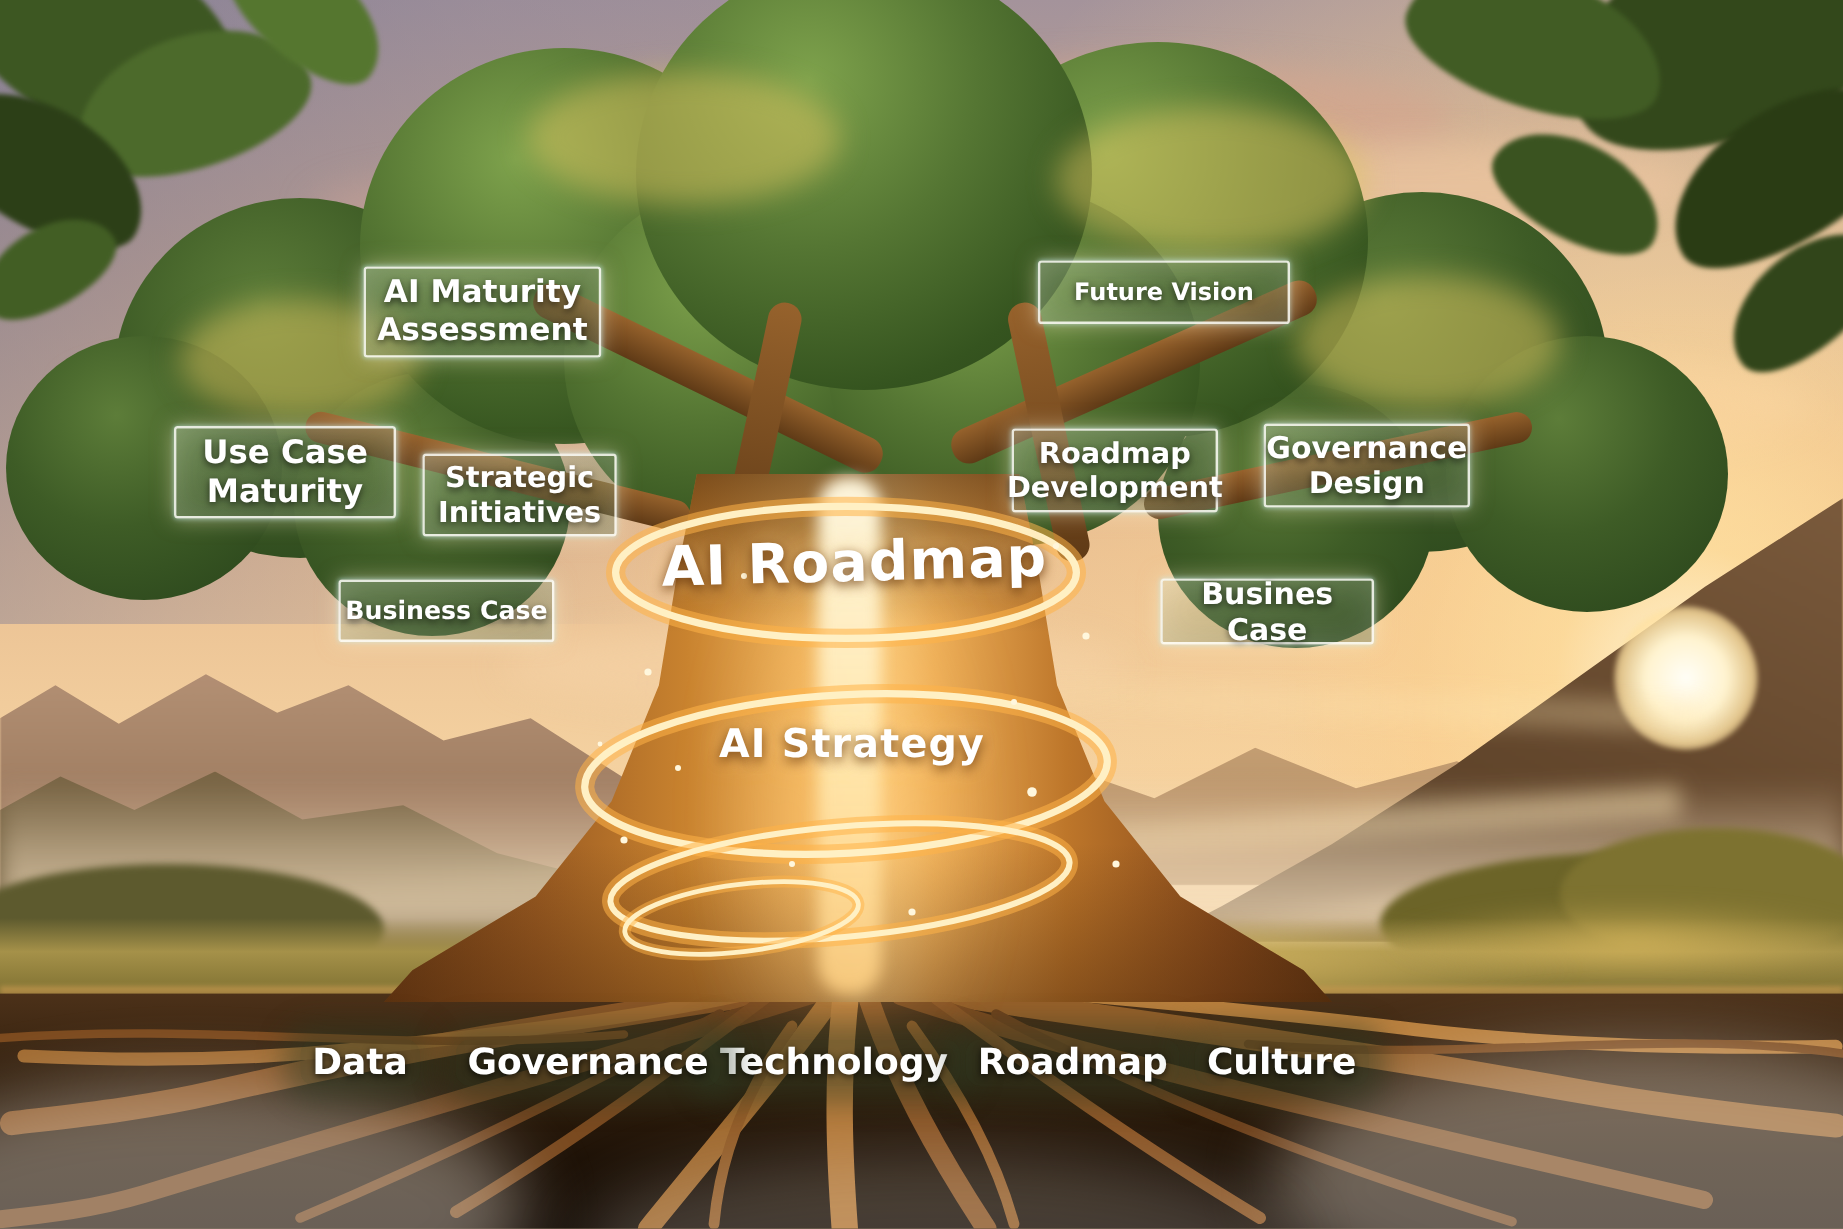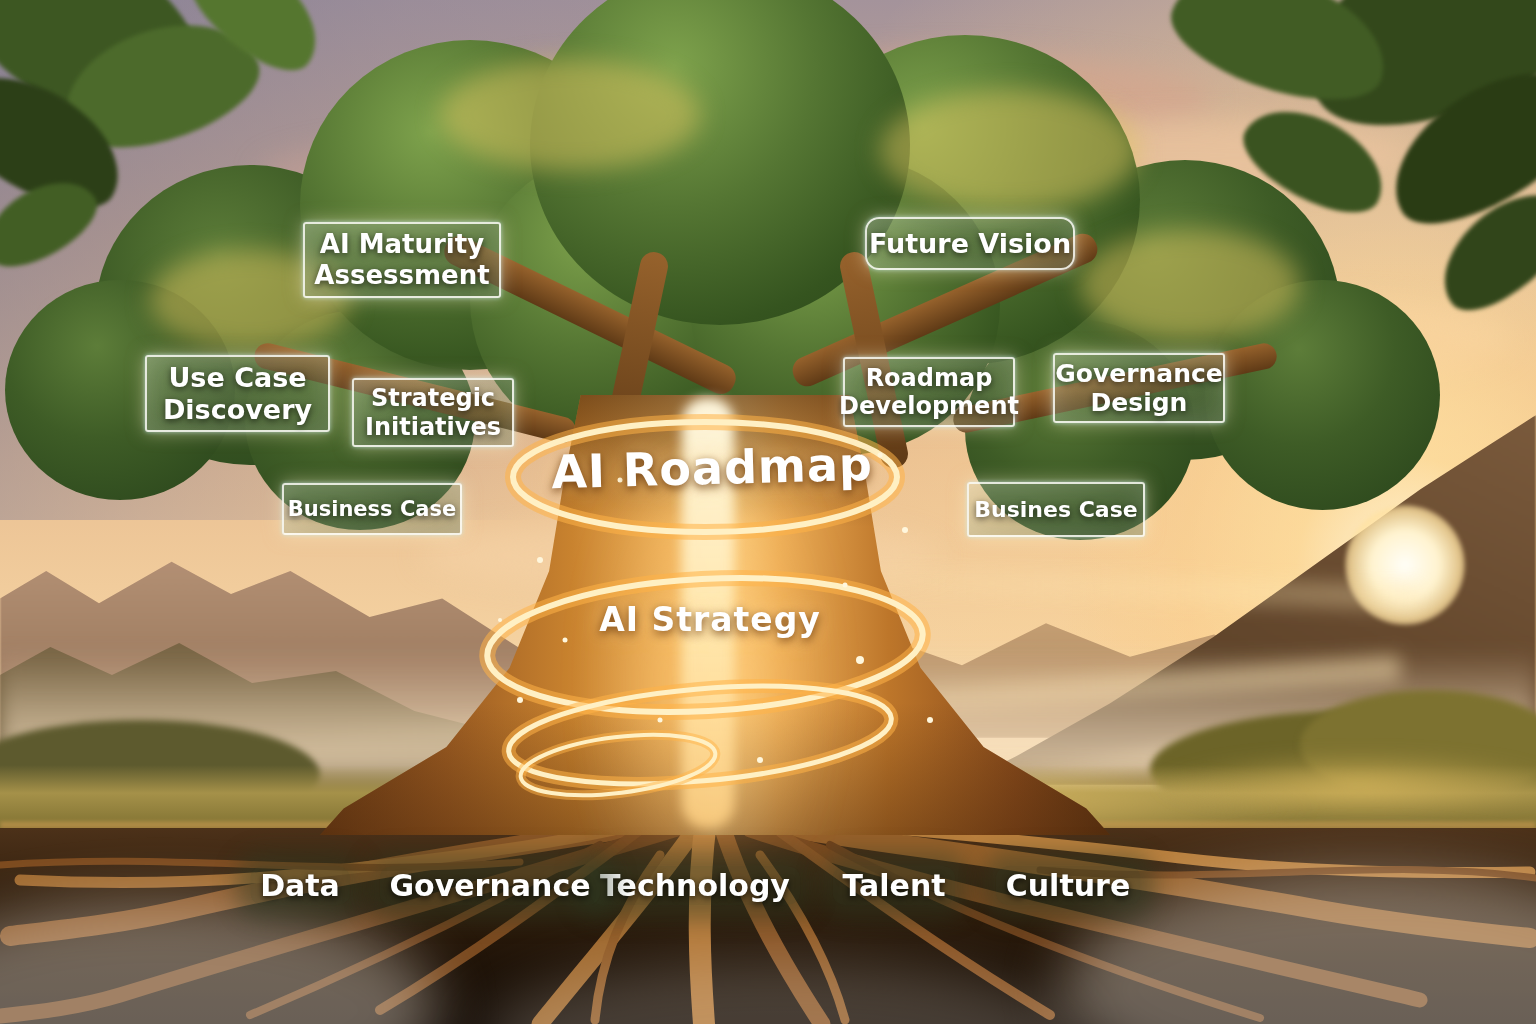--- a/index.html
+++ b/index.html
@@ -130,27 +130,27 @@
   .bm3{left:480px;top:960px;width:600px;height:160px;opacity:.6;}
 
   
   .glass-box{display:flex;align-items:center;justify-content:center;text-align:center;
     padding:4px 8px;color:#fff;font-weight:bold;line-height:1.18;border-radius:3px;
     background:linear-gradient(155deg,rgba(205,220,185,.30) 0%,rgba(120,140,100,.38) 55%,rgba(90,110,75,.42) 100%);
     border:2px solid rgba(255,255,250,.85);
     box-shadow:0 0 18px rgba(255,240,200,.5),0 0 4px rgba(180,240,255,.6),inset 0 0 26px rgba(255,255,255,.14);
     text-shadow:0 2px 6px rgba(0,0,0,.6);}
   .box-maturity{left:303px;top:222px;width:198px;height:76px;font-size:26px;}
-  .box-future{left:865px;top:217px;width:210px;height:53px;font-size:27px;border-radius:14px;}
+  .box-future{left:865px;top:217px;width:210px;height:53px;font-size:20px;}
   .box-usecase{left:145px;top:355px;width:185px;height:77px;font-size:27px;}
   .box-strategic{left:352px;top:378px;width:162px;height:69px;font-size:24px;}
   .box-roadmapdev{left:843px;top:357px;width:172px;height:70px;font-size:24px;}
   .box-govdesign{left:1053px;top:353px;width:172px;height:70px;font-size:25px;}
   .box-bizleft{left:282px;top:483px;width:180px;height:52px;font-size:21px;}
-  .box-bizright{left:967px;top:482px;width:178px;height:55px;font-size:22px;}
+  .box-bizright{left:967px;top:482px;width:178px;height:55px;font-size:25px;}
 
   .trunk-text{color:#fff;font-weight:bold;text-align:center;transform:translateX(-50%);
     text-shadow:0 3px 10px rgba(90,40,0,.8),0 0 22px rgba(255,220,150,.6);letter-spacing:1px;}
   .txt-roadmap{left:712px;top:441px;font-size:46px;transform:translateX(-50%) rotate(-1.5deg);}
   .txt-strategy{left:710px;top:600px;font-size:33px;}
 
   .root-label{color:#fff;font-weight:bold;font-size:30px;transform:translateX(-50%);
     text-shadow:0 2px 6px rgba(0,0,0,.75);padding:2px 10px;border-radius:12px;
     background:rgba(44,60,36,.42);box-shadow:0 0 22px 14px rgba(44,60,36,.42);white-space:nowrap;}
   .rl-data{left:300px;top:866px;}
@@ -288,21 +288,21 @@
   <div class="bottom-mist bm2"></div>
   <div class="bottom-mist bm3"></div>
 
   <div class="glass-box box-maturity">
     <span>AI Maturity Assessment</span>
   </div>
   <div class="glass-box box-future">
     <span>Future Vision</span>
   </div>
   <div class="glass-box box-usecase">
-    <span>Use Case Discovery</span>
+    <span>Use Case Maturity</span>
   </div>
   <div class="glass-box box-strategic">
     <span>Strategic Initiatives</span>
   </div>
   <div class="glass-box box-govdesign">
     <span>Governance Design</span>
   </div>
   <div class="glass-box box-roadmapdev">
     <span>Roadmap Development</span>
   </div>
@@ -312,16 +312,16 @@
   <div class="glass-box box-bizright">
     <span>Busines Case</span>
   </div>
 
   <div class="trunk-text txt-roadmap">AI Roadmap</div>
   <div class="trunk-text txt-strategy">AI Strategy</div>
 
   <div class="root-label rl-data">Data</div>
   <div class="root-label rl-technology">Technology</div>
   <div class="root-label rl-governance">Governance</div>
-  <div class="root-label rl-talent">Talent</div>
+  <div class="root-label rl-talent">Roadmap</div>
   <div class="root-label rl-culture">Culture</div>
 
 </div>
 
 </body></html>

